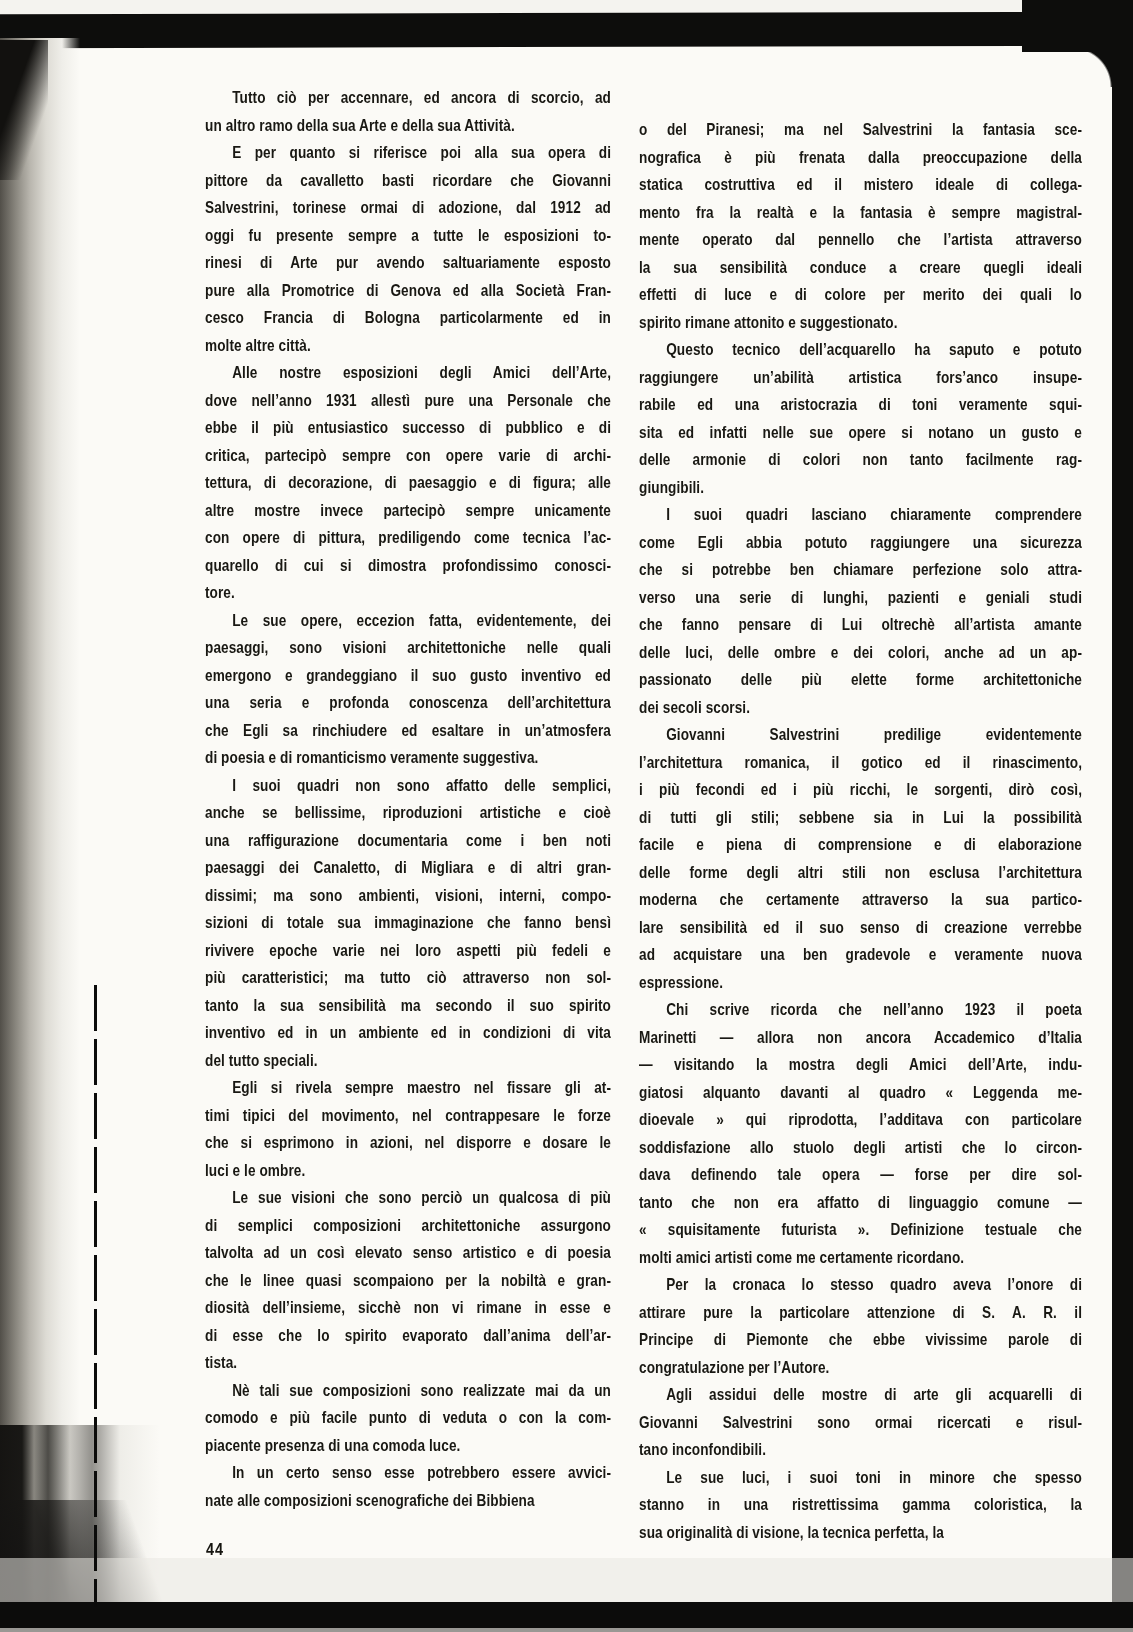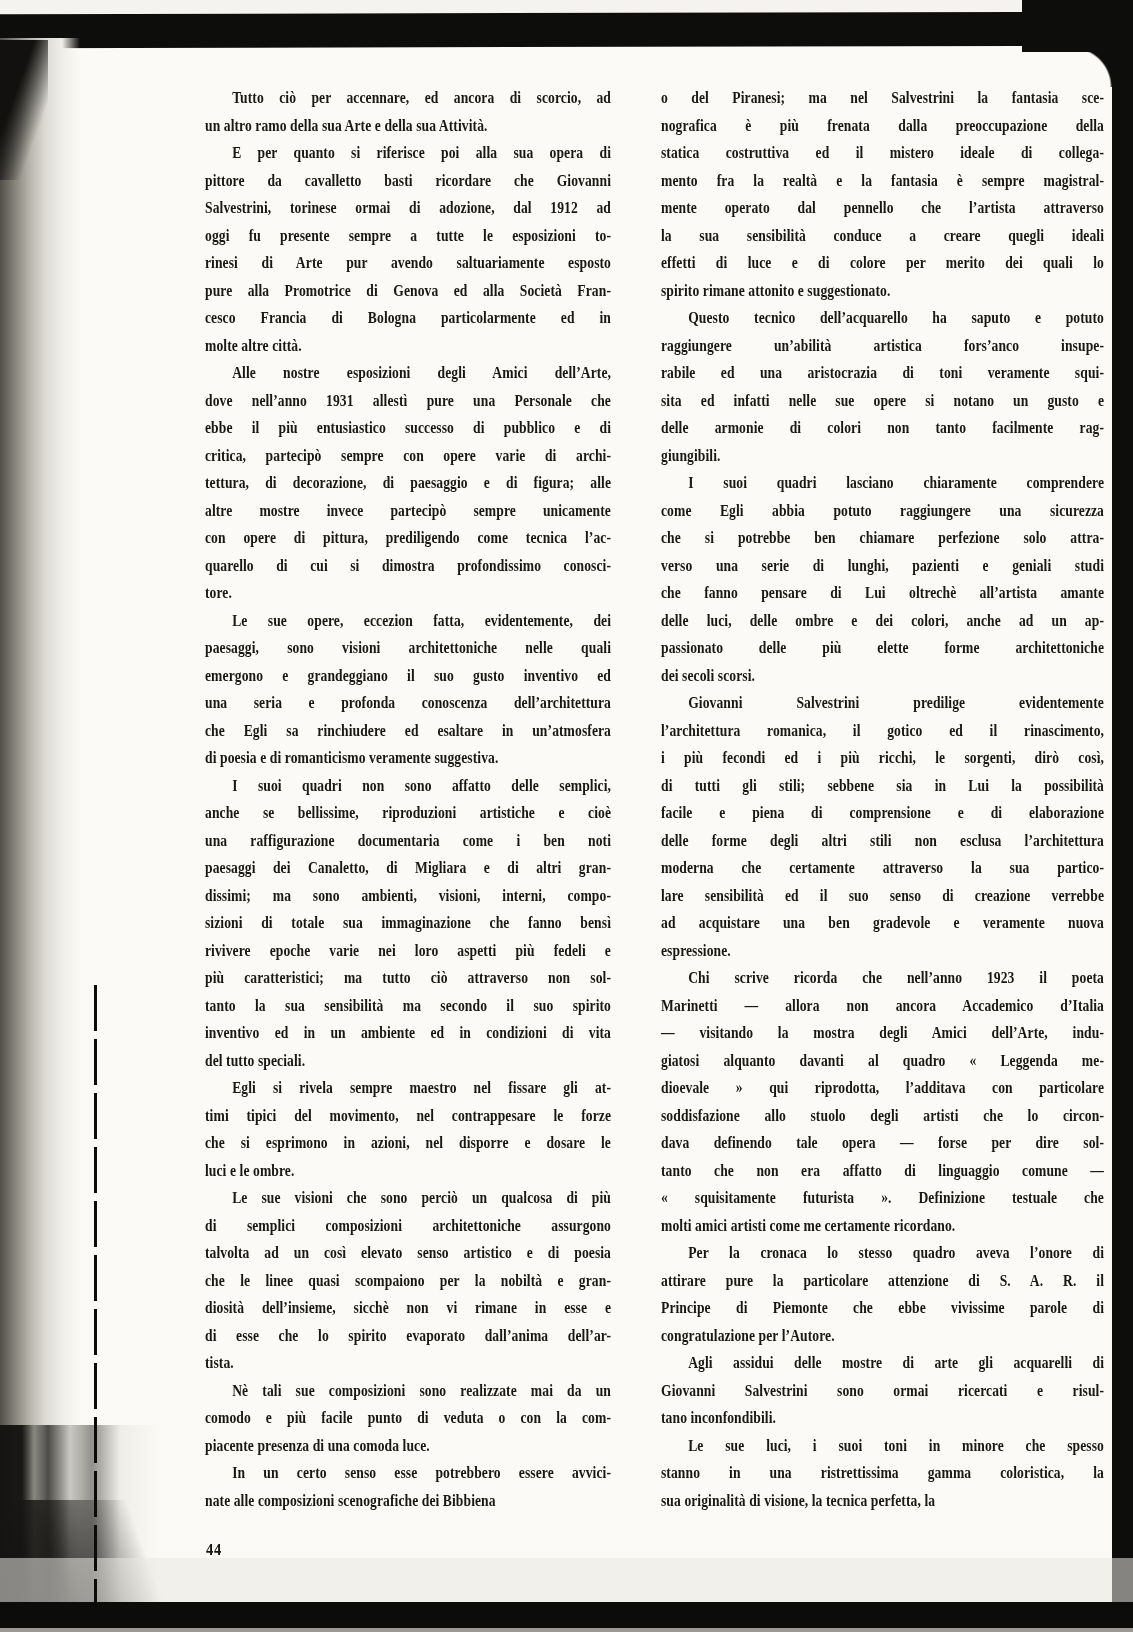--- a/index.html
+++ b/index.html
@@ -2,21 +2,21 @@
 <html><head>
 <meta charset="utf-8">
 <style>
   html, body { margin: 0; padding: 0; background: #888; }
   .scan {
     position: relative;
     width: 1133px;
     height: 1632px;
     background: #fbfaf6;
     overflow: hidden;
-    font-family: Liberation Serif, serif;
+    font-family: Liberation Sans, sans-serif;
   }
   
   .top-white { position:absolute; left:0; top:0; width:100%; height:14px; background:#f4f3ef; }
   .top-bar  { position:absolute; left:0; top:13px; width:100%; height:34px; background:#0d0d0c; transform: rotate(-0.12deg); }
   .top-right-block { position:absolute; left:1022px; top:0; width:111px; height:52px; background:#0d0d0c; }
   .right-bar { position:absolute; right:0; top:30px; width:21px; height:1602px; background:#0d0d0c; }
   .paper-corner-tr { position:absolute; right:21px; top:47px; width:40px; height:40px;
     background: radial-gradient(circle at 0 100%, transparent 38px, #0d0d0c 40px); }
   .left-streaks { position:absolute; left:0; top:38px; width:80px; height:1575px;
     background: linear-gradient(90deg, #524f49 0px, #8a877f 16px, #b9b6ae 30px, #dddbd4 46px, #efeee9 62px, rgba(246,245,241,0) 80px); }
@@ -29,21 +29,21 @@
   .bottomleft-wedge { position:absolute; left:0; top:1500px; width:220px; height:130px;
     background: linear-gradient(70deg, #121110 0%, rgba(25,24,22,.85) 30%, rgba(40,39,35,0) 65%); }
   .pre-bottom-band { position:absolute; left:0; top:1558px; width:100%; height:46px; background:#e9e7e1; opacity:.55; }
   .bottom-strip { position:absolute; left:0; top:1602px; width:100%; height:26px; background:#0c0c0b; }
   .bottom-edge { position:absolute; left:0; top:1628px; width:100%; height:4px; background:#9a9894; }
   .crease-line { position:absolute; left:94px; top:985px; width:3px; height:622px;
     background: repeating-linear-gradient(180deg, #0b0b0a 0 46px, rgba(11,11,10,0) 46px 54px); }
   
   .column { position:absolute; top:84px; }
   .col-left  { left:205px; width:406px; }
-  .col-right { left:661px; width:443px; }
+  .col-right { left:639px; width:443px;margin-top:32px; }
   .col-inner {
     width: 125%;
     transform: scaleX(0.8);
     transform-origin: 0 0;
     font-weight: 700;
     font-size: 17px;
     line-height: 27.5px;
     color: #191813;
     letter-spacing: 0.1px;
   }

